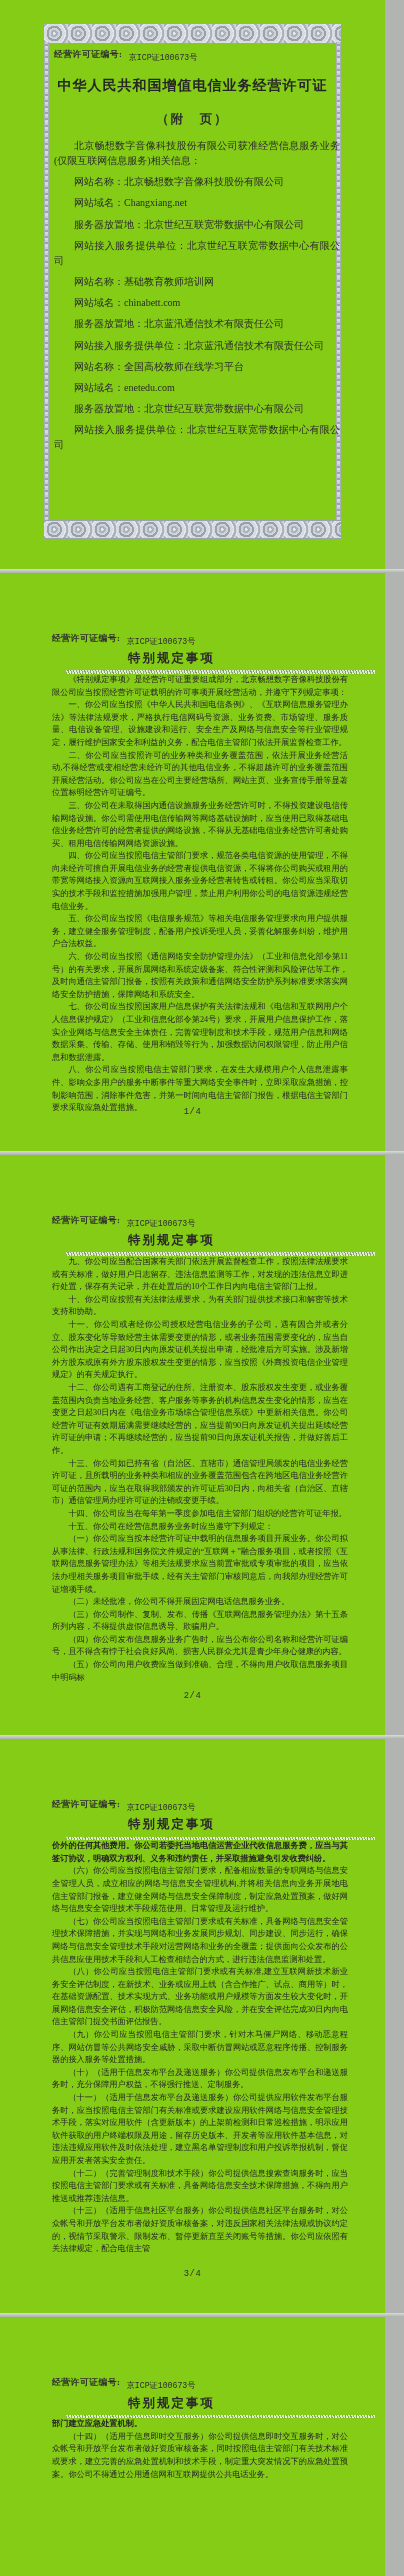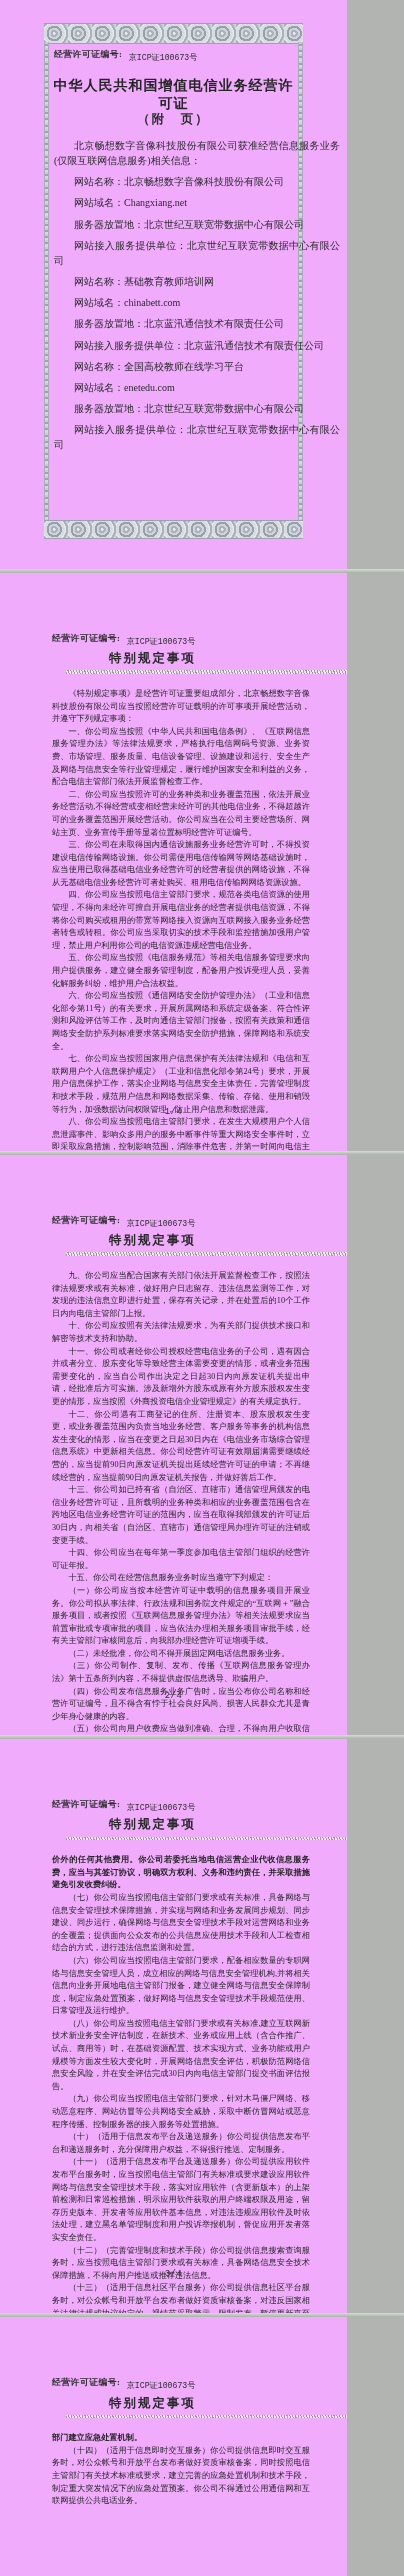--- a/index.html
+++ b/index.html
@@ -4,22 +4,22 @@
 <style>
   html,body { margin:0; padding:0; }
   body {
     width:405px;
     background:#b2b4b1;
     font-family:"Liberation Serif","DejaVu Serif",serif;
     color:#2e2e2e;
   }
   .page {
     position:relative;
-    width:347px;
-    background:#f0abfc;
+    width:385px;
+    background:#84cc16;
     box-sizing:border-box;
     overflow:hidden;
   }
   #page1 { height:569px; }
   #page2 { height:578px; }
   #page3 { height:580px; }
   #page4 { height:574px; }
   #page5 { height:556px; }
   .sep { height:4.1px; background:linear-gradient(#d9ddd6,#aab0ab); }
 
@@ -68,21 +68,21 @@
   .pp-inner { padding:60px 37px 0 52px; }
   .pp-title {
     text-align:center; font-size:12.4px; font-weight:700; letter-spacing:2.1px;
     margin:5.2px 57px 3.1px 0; color:#2a2a2a;
   }
   .zigzag {
     height:3.6px; width:309px; margin:1px 0 0 14.4px;
     background:repeating-linear-gradient(70deg, #949d93 0 1px, #e9ebe5 1px 2.6px, #87917f 2.6px 3.6px, #f4f5f1 3.6px 5.2px);
     opacity:.85;
   }
-  .pp-body { margin-top:14px; font-size:8.2px; line-height:12.6px; color:#262626; }
+  .pp-body { font-size:8.2px; line-height:12.6px; color:#262626; }
   .pp-body p { margin:0; text-indent:2em; text-align:justify; }
   .pp-body p.cont { text-indent:0;font-weight:bold; }
   .page-num {
     position:absolute; left:0; right:0; bottom:34px;
     text-align:center; font-size:8.8px; letter-spacing:0.5px;
     font-family:Liberation Mono, monospace;
   }
 </style>
 </head>
 <body>
@@ -176,22 +176,22 @@
 <div class="page" id="page4">
   <div class="pp-inner">
     <div class="license-line">
       <span class="license-label">经营许可证编号:</span>
       <span class="license-number">京ICP证100673号</span>
     </div>
     <div class="pp-title">特别规定事项</div>
     <div class="zigzag"></div>
     <div class="pp-body">
         <p class="cont">价外的任何其他费用。你公司若委托当地电信运营企业代收信息服务费，应当与其签订协议，明确双方权利、义务和违约责任，并采取措施避免引发收费纠纷。</p>
+        <p>（六）你公司应当按照电信主管部门要求，配备相应数量的专职网络与信息安全管理人员，成立相应的网络与信息安全管理机构,并将相关信息向业务开展地电信主管部门报备，建立健全网络与信息安全保障制度，制定应急处置预案，做好网络与信息安全管理技术手段规范使用、日常管理及运行维护。</p>
         <p>（七）你公司应当按照电信主管部门要求或有关标准，具备网络与信息安全管理技术保障措施，并实现与网络和业务发展同步规划、同步建设、同步运行，确保网络与信息安全管理技术手段对运营网络和业务的全覆盖；提供面向公众发布的公共信息应使用技术手段和人工检查相结合的方式，进行违法信息监测和处置。</p>
-        <p>（六）你公司应当按照电信主管部门要求，配备相应数量的专职网络与信息安全管理人员，成立相应的网络与信息安全管理机构,并将相关信息向业务开展地电信主管部门报备，建立健全网络与信息安全保障制度，制定应急处置预案，做好网络与信息安全管理技术手段规范使用、日常管理及运行维护。</p>
         <p>（八）你公司应当按照电信主管部门要求或有关标准,建立互联网新技术新业务安全评估制度，在新技术、业务或应用上线（含合作推广、试点、商用等）时，在基础资源配置、技术实现方式、业务功能或用户规模等方面发生较大变化时，开展网络信息安全评估，积极防范网络信息安全风险，并在安全评估完成30日内向电信主管部门提交书面评估报告。</p>
         <p>（九）你公司应当按照电信主管部门要求，针对木马僵尸网络、移动恶意程序、网站仿冒等公共网络安全威胁，采取中断仿冒网站或恶意程序传播、控制服务器的接入服务等处置措施。</p>
         <p>（十）（适用于信息发布平台及递送服务）你公司提供信息发布平台和递送服务时，充分保障用户权益，不得强行推送、定制服务。</p>
         <p>（十一）（适用于信息发布平台及递送服务）你公司提供应用软件发布平台服务时，应当按照电信主管部门有关标准或要求建设应用软件网络与信息安全管理技术手段，落实对应用软件（含更新版本）的上架前检测和日常巡检措施，明示应用软件获取的用户终端权限及用途，留存历史版本、开发者等应用软件基本信息，对违法违规应用软件及时依法处理，建立黑名单管理制度和用户投诉举报机制，督促应用开发者落实安全责任。</p>
         <p>（十二）（完善管理制度和技术手段）你公司提供信息搜索查询服务时，应当按照电信主管部门要求或有关标准，具备网络信息安全技术保障措施，不得向用户推送或推荐违法信息。</p>
         <p>（十三）（适用于信息社区平台服务）你公司提供信息社区平台服务时，对公众帐号和开放平台发布者做好资质审核备案，对违反国家相关法律法规或协议约定的，视情节采取警示、限制发布、暂停更新直至关闭账号等措施。你公司应依照有关法律规定，配合电信主管</p>
       </div>
   </div>
   <div class="page-num">3/4</div>
 </div>

